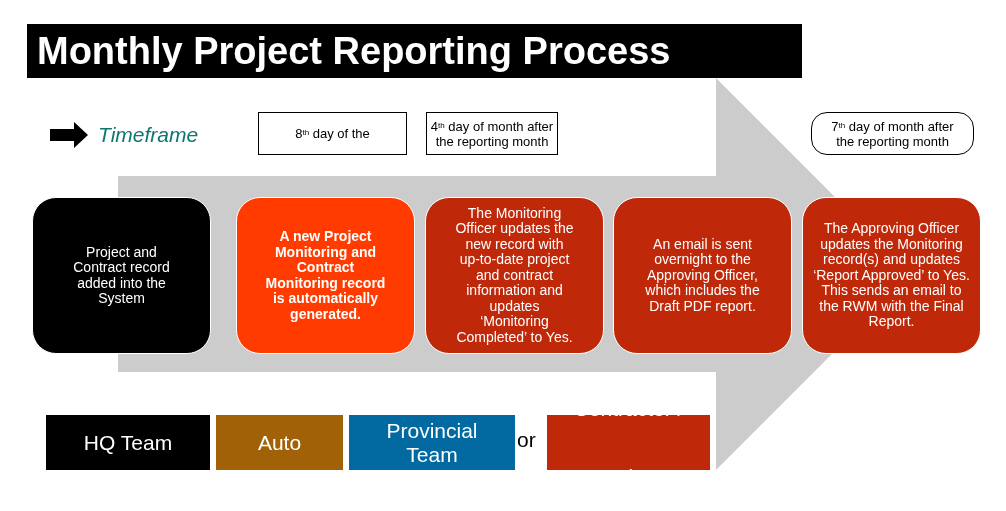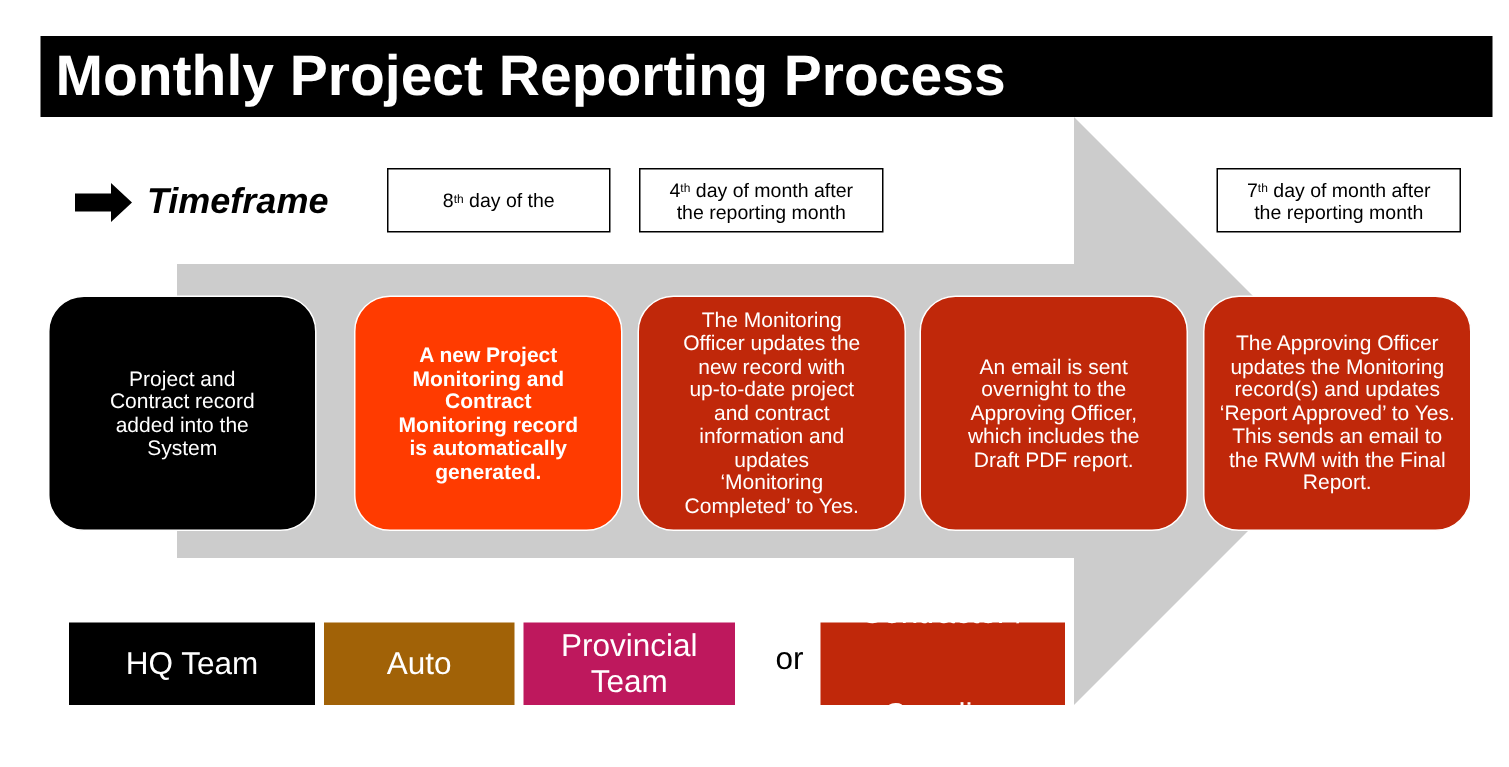--- a/index.html
+++ b/index.html
@@ -1,28 +1,28 @@
 <!DOCTYPE html>
 <html><head>
   <meta charset="utf-8">
   <style>
     * { box-sizing: border-box; margin: 0; padding: 0; }
     html, body { width: 1006px; height: 511px; background: #ffffff; overflow: hidden; }
     body { position: relative; font-family: "Liberation Sans", sans-serif; }
     .title-bar {
-      position: absolute; left: 27px; top: 24px; width: 968px; height: 54px;
+      position: absolute; left: 27px; top: 24px; width: 775px; height: 54px;
       background: #000; color: #fff; font-weight: bold; font-size: 38px;
       line-height: 54px; padding-left: 10px; white-space: nowrap;
     }
     svg.bg-arrow { position: absolute; left: 0; top: 0; }
     .timeframe {
       position: absolute; left: 50px; top: 118px; height: 34px;
       display: flex; align-items: center; gap: 8px;
     }
-    .timeframe .lbl { font-style: italic; font-weight: bold; font-size: 24px; color: #000000; }
+    .timeframe .lbl { font-style: italic; font-weight: normal; font-size: 21px; color: #0f766e; }
     .tf-box {
       position: absolute; top: 112px; height: 43px; border: 1px solid #000; background: #fff;
       font-size: 13px; line-height: 15px; text-align: center; color: #000;
       display: flex; flex-direction: column; justify-content: center;
     }
     .tf-box sup { font-size: 8px; vertical-align: top; position: relative; top: -1px; }
     .step {
       position: absolute; top: 197px; height: 157px; width: 179px; border-radius: 24px;
       border: 1.5px solid #fff;
       color: #fff; font-size: 14px; line-height: 15.5px; text-align: center;
@@ -46,25 +46,25 @@
 <div class="timeframe">
   <svg width="40" height="26" viewBox="0 0 40 26">
     <polygon points="0,7 24,7 24,0 38,13 24,26 24,19 0,19" fill="#000"></polygon>
   </svg>
   <span class="lbl">Timeframe</span>
 </div>
 
 <div class="tf-box" style="left:258px; width:149px;">
   <div><span>8</span><sup>th</sup><span> day of the</span></div>
 </div>
-<div class="tf-box" style="left:426px; width:163px;">
+<div class="tf-box" style="left:426px; width:132px;">
   <div><span>4</span><sup>th</sup><span> day of month after</span></div>
   <div>the reporting month</div>
 </div>
-<div class="tf-box" style="left:811px; width:163px;">
+<div class="tf-box" style="left:811px; width:163px;border-radius:16px;">
   <div><span>7</span><sup>th</sup><span> day of month after</span></div>
   <div>the reporting month</div>
 </div>
 
 <div class="step" style="left:32px; background:#000;">
   <span>Project and Contract record added into the System</span>
 </div>
 <div class="step" style="left:236px; background:#FF3B00;font-weight:bold;">
   <span>A new Project Monitoring and Contract Monitoring record is automatically generated.</span>
 </div>
@@ -77,21 +77,21 @@
 <div class="step" style="left:802px; background:#C0280A; padding:4px 8px;">
   <span>The Approving Officer updates the Monitoring record(s) and updates ‘Report Approved’ to Yes. This sends an email to the RWM with the Final Report.</span>
 </div>
 
 <div class="legend-box" style="left:46px; width:164px; background:#000;">
   <span>HQ Team</span>
 </div>
 <div class="legend-box" style="left:216px; width:127px; background:#a16207;">
   <span>Auto</span>
 </div>
-<div class="legend-box" style="left:349px; width:141px; background:#be185d; flex-direction:column;">
+<div class="legend-box" style="left:349px; width:166px; background:#0369a1; flex-direction:column;">
   <span>Provincial</span>
   <span>Team</span>
 </div>
 <div class="or">or</div>
 <div class="legend-box" style="left:547px; width:163px; background:#C0280A; flex-direction:column;gap:44px;">
   <span>Contractor /</span>
-  <span>Supplier</span>
+  <span>Project</span>
 </div>
 
 </body></html>

